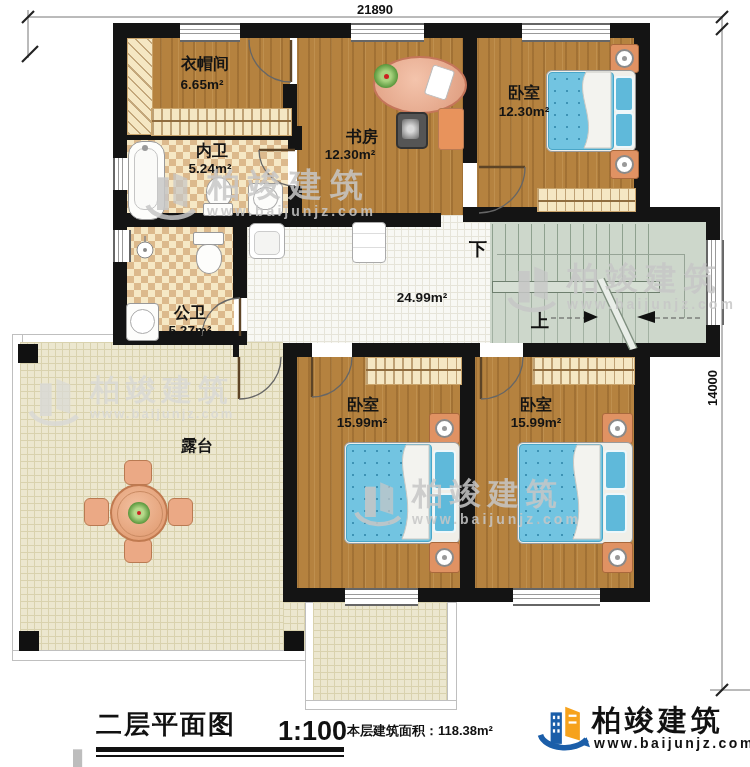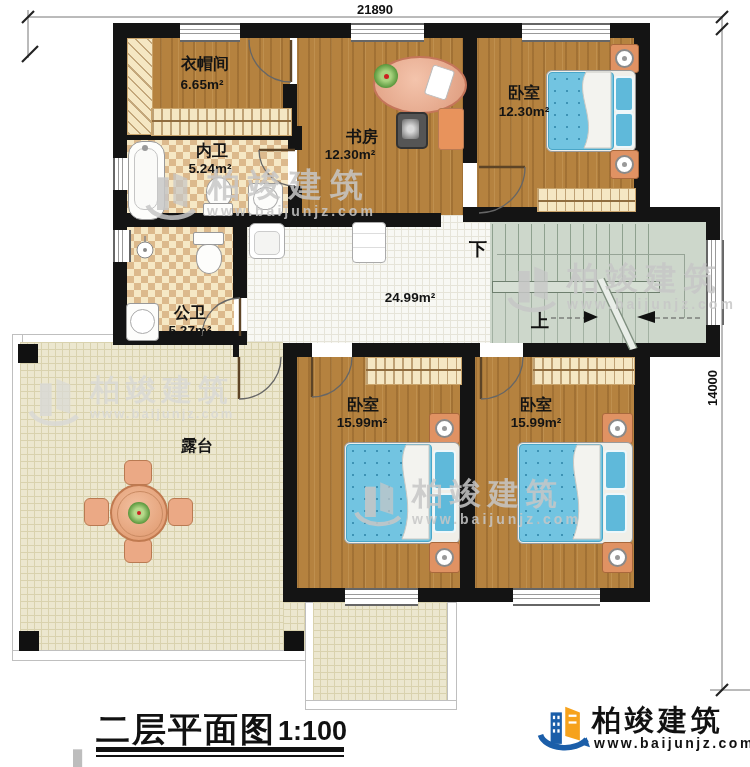--- a/index.html
+++ b/index.html
@@ -54,21 +54,21 @@
   .pillow{background:#5fb9da;border:2px solid #eef7fa;border-radius:4px;}
   .nightstand{background:#e09263;border:1.5px solid #a8683c;border-radius:3px;}
   .lamp{background:#fff;border:2px solid #8a8a8a;border-radius:50%;}
   .lamp::after{content:"";position:absolute;left:50%;top:50%;width:5px;height:5px;margin:-2.5px 0 0 -2.5px;background:#999;border-radius:50%;}
   .salmon{background:#eba985;border:1.5px solid #b97a52;}
   
   .wm{display:flex;align-items:flex-start;color:#c7c7c7;opacity:.85;pointer-events:none;}
   .wm-name{font-weight:bold;white-space:nowrap;line-height:1.05;}
   .wm-url{font-weight:bold;white-space:nowrap;}
   
-  .ftitle{font-weight:bold;font-size:34px;color:#111;letter-spacing:2px;white-space:nowrap;}
+  .ftitle{font-weight:bold;font-size:26px;color:#111;letter-spacing:2px;white-space:nowrap;}
   .fscale{font-weight:bold;font-size:27px;color:#111;white-space:nowrap;}
   .finfo{font-weight:bold;font-size:13px;color:#111;line-height:18px;white-space:nowrap;}
   .bname{font-weight:bold;font-size:29px;color:#111;letter-spacing:4px;white-space:nowrap;}
   .burl{font-weight:bold;font-size:14px;color:#111;letter-spacing:2.5px;white-space:nowrap;}
 </style>
 </head>
 <body>
 
 <div id="canvas">
 
@@ -285,21 +285,21 @@
   <div class="abs rname" style="left:205px;top:64px">衣帽间</div>
   <div class="abs rarea" style="left:202px;top:84px">6.65m²</div>
   <div class="abs rname" style="left:212px;top:151px">内卫</div>
   <div class="abs rarea" style="left:210px;top:168px">5.24m²</div>
   <div class="abs rname" style="left:190px;top:313px">公卫</div>
   <div class="abs rarea" style="left:190px;top:330px">5.27m²</div>
   <div class="abs rname" style="left:362px;top:137px">书房</div>
   <div class="abs rarea" style="left:350px;top:154px">12.30m²</div>
   <div class="abs rname" style="left:524px;top:93px">卧室</div>
   <div class="abs rarea" style="left:524px;top:111px">12.30m²</div>
-  <div class="abs rarea" style="left:410px;top:297px">24.99m²</div>
+  <div class="abs rarea" style="left:422px;top:297px">24.99m²</div>
   <div class="abs rname" style="left:363px;top:405px">卧室</div>
   <div class="abs rarea" style="left:362px;top:422px">15.99m²</div>
   <div class="abs rname" style="left:536px;top:405px">卧室</div>
   <div class="abs rarea" style="left:536px;top:422px">15.99m²</div>
   <div class="abs rname" style="left:197px;top:446px">露台</div>
 
   <div class="abs dim" style="left:375px;top:2px;transform:translateX(-50%)">21890</div>
   <div class="abs dim" style="left:712px;top:388px;transform:translate(-50%,-50%) rotate(-90deg)">14000</div>
 
   <div class="abs wm" style="left:143px;top:168px">
@@ -349,20 +349,23 @@
   <svg class="abs" style="left:62px;top:742px;color:#bdbdbd" width="44" height="44" viewBox="0 0 48 48">
     <rect x="12" y="8" width="10" height="28" fill="currentColor"></rect>
     <path d="M4,32 a22,14 0 0 0 40,4" stroke="currentColor" stroke-width="4" fill="none"></path>
   </svg>
 
   <div class="abs ftitle" style="left:96px;top:707px">二层平面图</div>
   <div class="abs" style="left:96px;top:747px;width:248px;height:5px;background:#111"></div>
   <div class="abs" style="left:96px;top:755px;width:248px;height:2px;background:#111"></div>
   <div class="abs fscale" style="left:278px;top:716px">1:100</div>
   <div class="abs finfo" style="left:347px;top:722px">
+    <div>
+      <span>本层建筑面积：</span><span>118.38m²</span>
+    </div>
   </div>
   <svg class="abs" style="left:536px;top:700px" width="54" height="54" viewBox="0 0 48 48">
     <path d="M4,31 a22,14 0 0 0 41,4" stroke="#1b5ea9" stroke-width="5" fill="none"></path>
     <path d="M45,33 l3,9 -9,-3 z" fill="#1b5ea9"></path>
     <rect x="13" y="11" width="10" height="28" fill="#1b5ea9"></rect>
     <rect x="15" y="14" width="2" height="3" fill="#fff"></rect>
       <rect x="19" y="14" width="2" height="3" fill="#fff"></rect>
     <rect x="15" y="20" width="2" height="3" fill="#fff"></rect>
       <rect x="19" y="20" width="2" height="3" fill="#fff"></rect>
     <rect x="15" y="26" width="2" height="3" fill="#fff"></rect>

